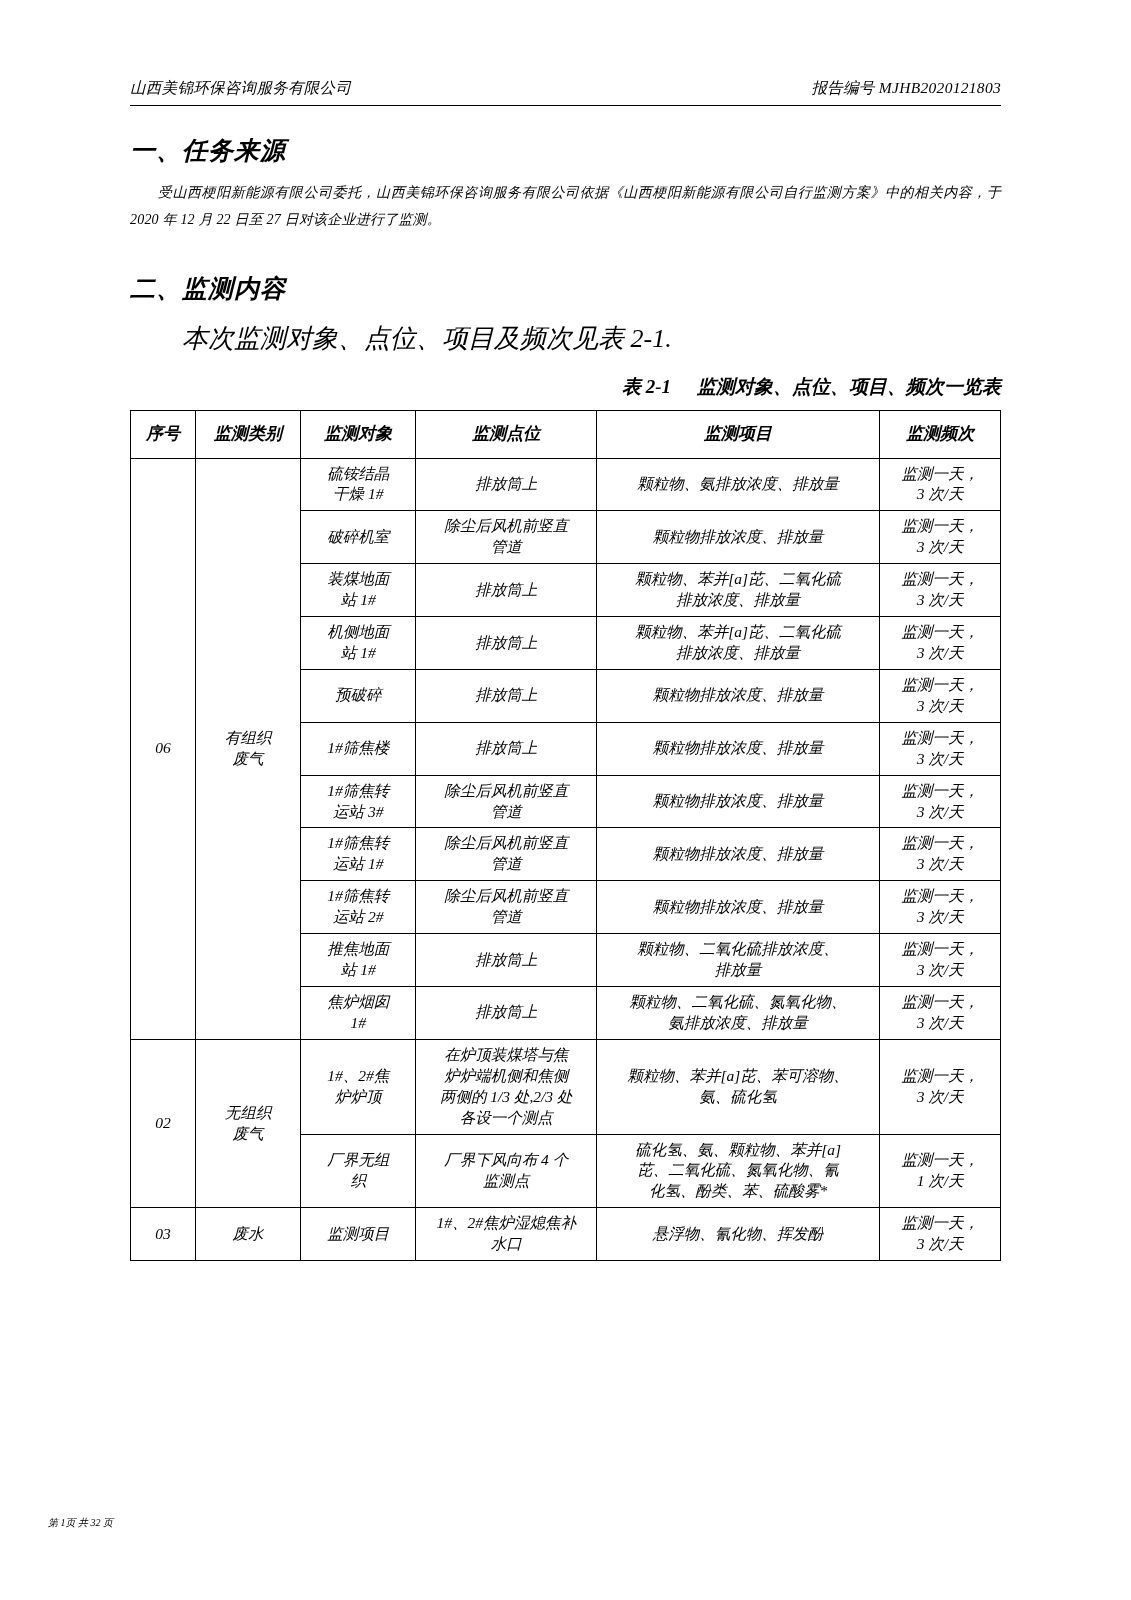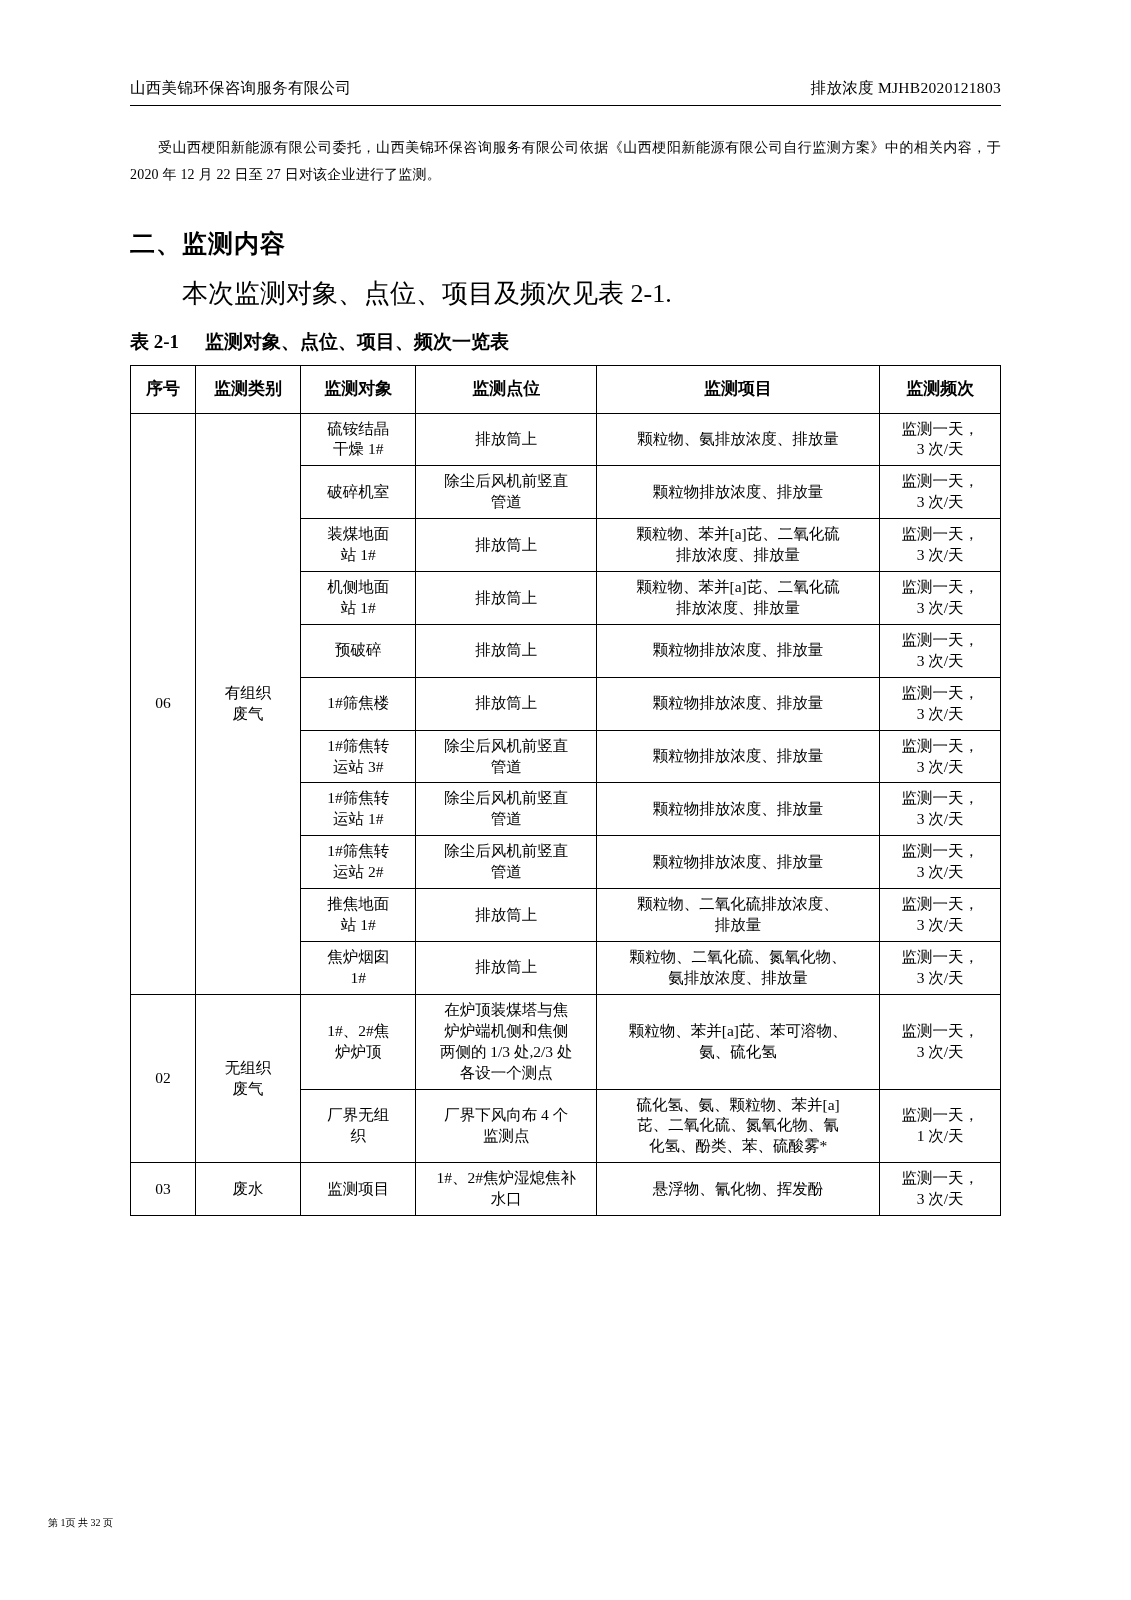--- a/index.html
+++ b/index.html
@@ -13,20 +13,21 @@
     font-family: "Liberation Serif", serif;
     color: #000000;
     position: relative;
   }
   .page {
     position: relative;
     width: 1131px;
     height: 1600px;
     box-sizing: border-box;
     padding: 0 130px;
+    font-style: italic;
   }
   
   .header {
     display: flex;
     justify-content: space-between;
     align-items: flex-end;
     font-size: 15.5px;
     padding-top: 78px;
     padding-bottom: 6px;
     letter-spacing: 0.3px;
@@ -52,21 +53,21 @@
     text-align: justify;
     text-indent: 2em;
     letter-spacing: 0.2px;
   }
   p.para2 {
     font-size: 26px;
     margin: 16px 0 6px 0;
     text-indent: 2em;
   }
   .table-caption {
-    text-align: left;
+    text-align: right;
     font-size: 19px;
     font-weight: bold;
     margin: 18px 0 10px 0;
   }
   .table-caption .cap-num { margin-right: 26px; }
   
   table.main {
     border-collapse: collapse;
     width: 100%;
     font-size: 16px;
@@ -108,24 +109,25 @@
     padding-left: 48px;
   }
 </style>
 </head>
 <body>
 
 <div class="page">
 
   <div class="header">
     <div class="header-left">山西美锦环保咨询服务有限公司</div>
-    <div class="header-right">排放浓度 MJHB2020121803</div>
+    <div class="header-right">报告编号 MJHB2020121803</div>
   </div>
   <div class="header-rule"></div>
 
+  <h1 class="section">一、任务来源</h1>
   <p class="para">受山西梗阳新能源有限公司委托，山西美锦环保咨询服务有限公司依据《山西梗阳新能源有限公司自行监测方案》中的相关内容，于 2020 年 12 月 22 日至 27 日对该企业进行了监测。</p>
 
   <h1 class="section second">二、监测内容</h1>
   <p class="para2">本次监测对象、点位、项目及频次见表 2-1.</p>
 
   <div class="table-caption">
     <span class="cap-num">表 2-1</span><span>监测对象、点位、项目、频次一览表</span>
   </div>
 
   <table class="main">

